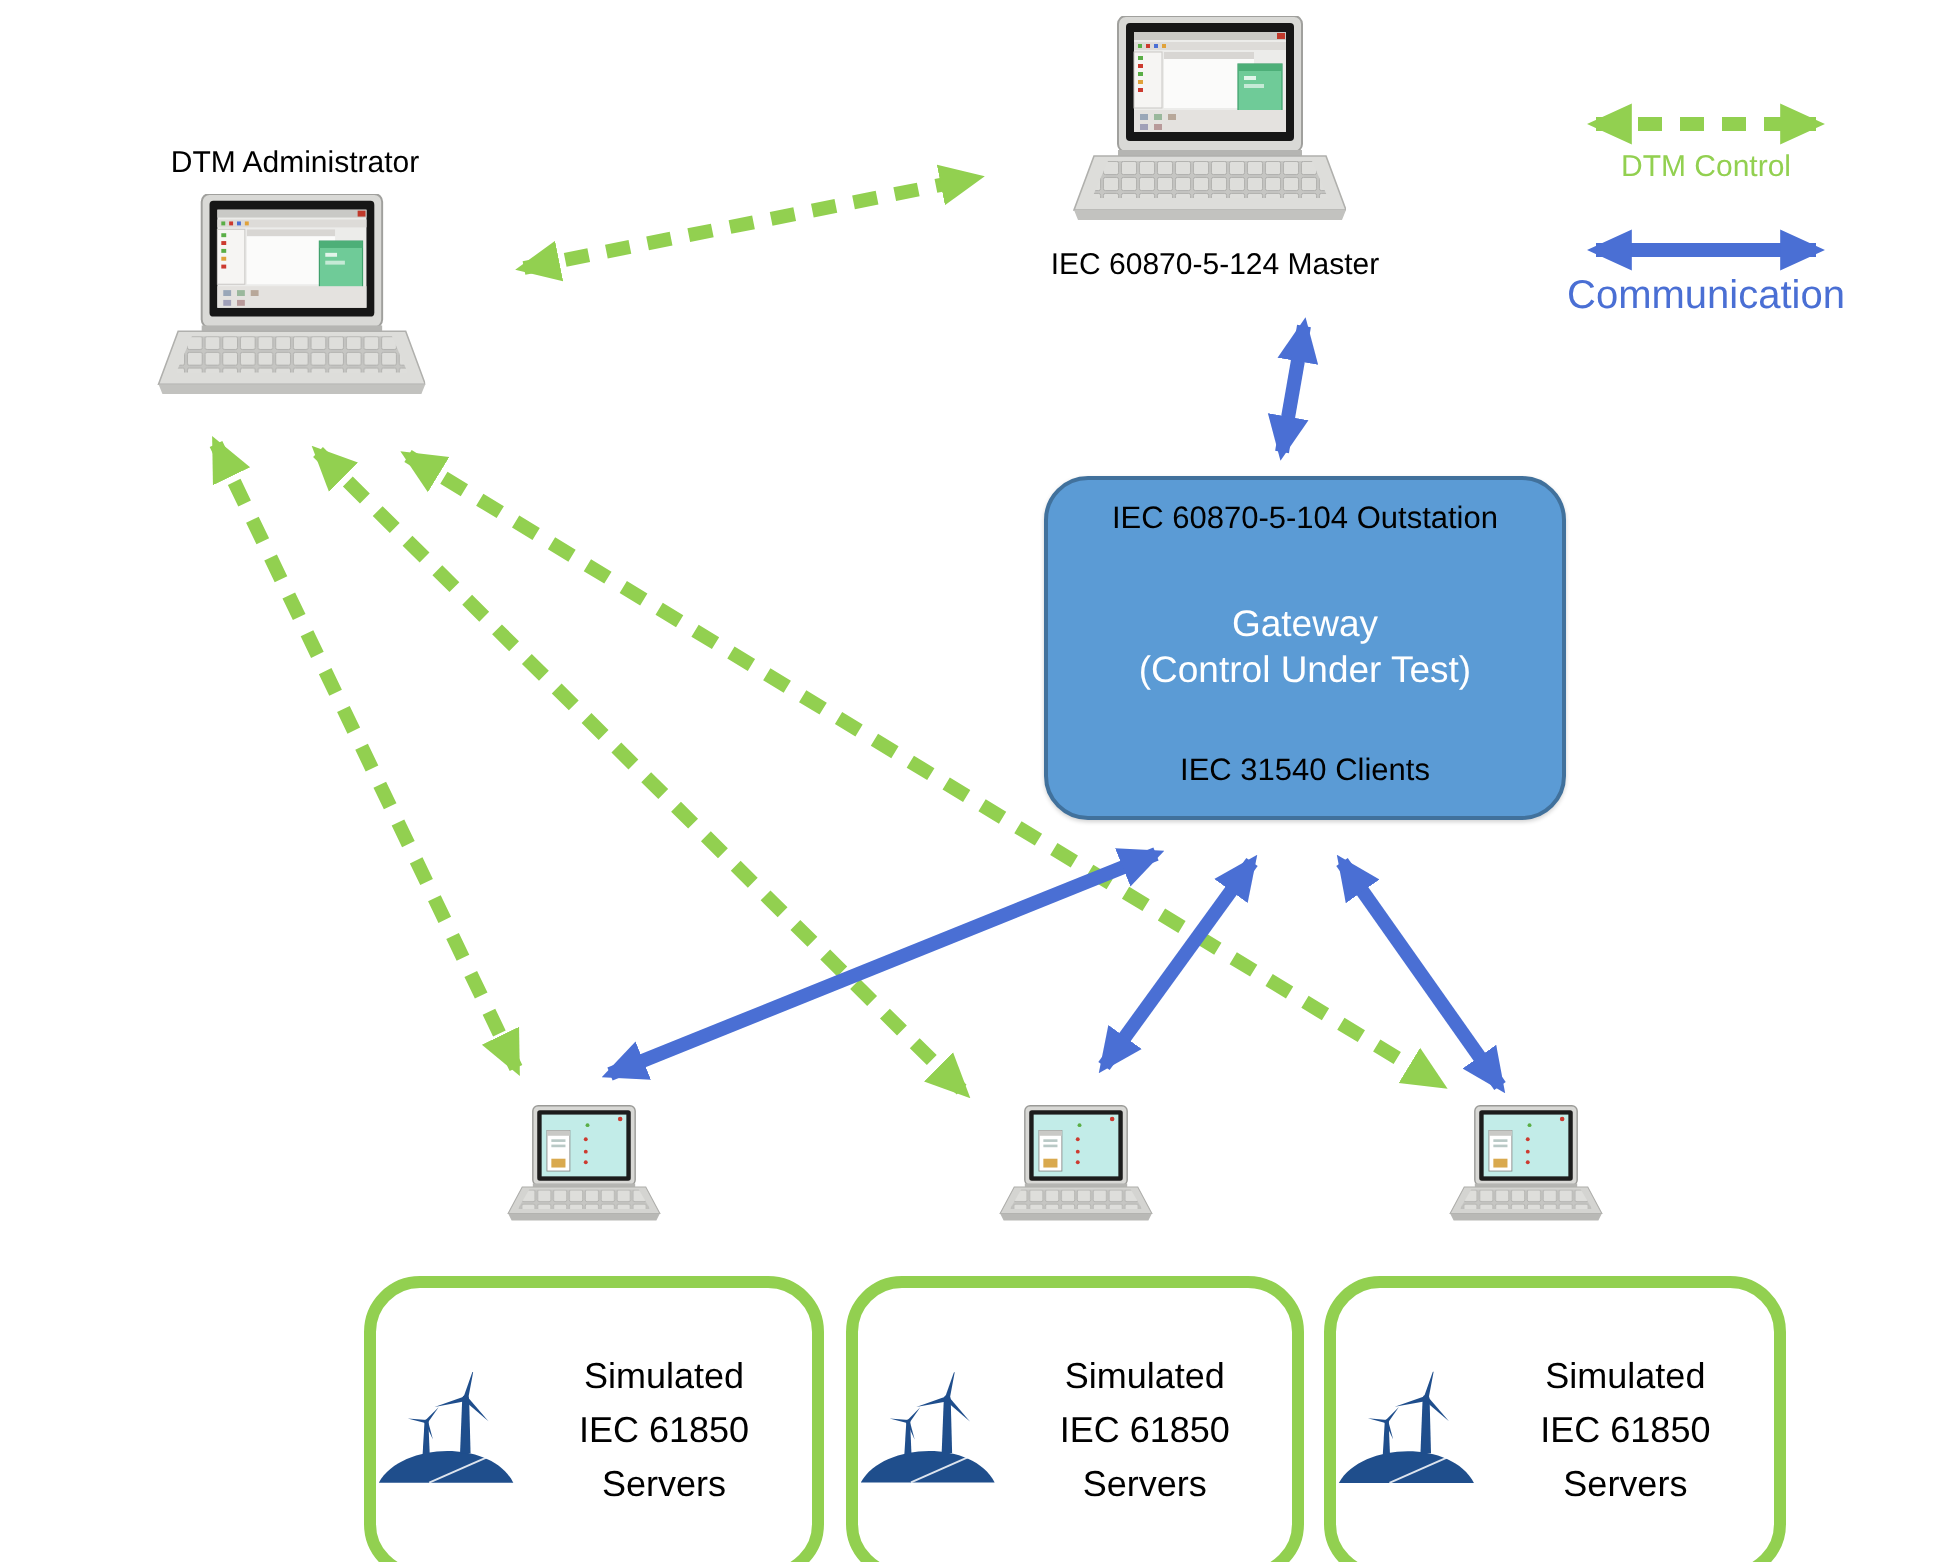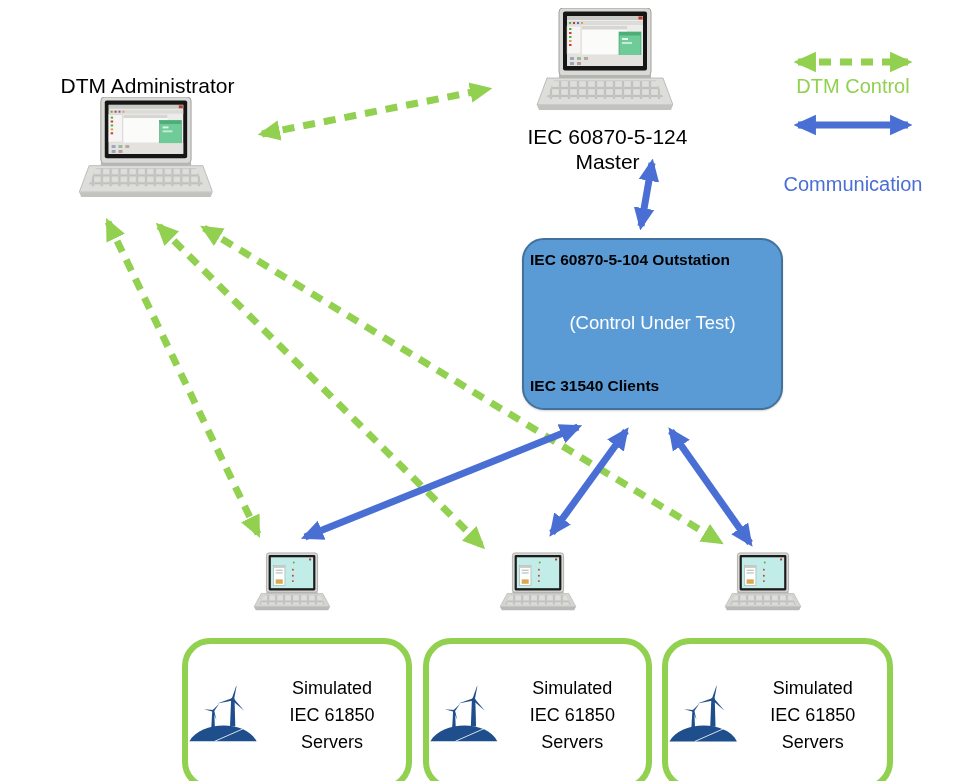--- a/index.html
+++ b/index.html
@@ -3,34 +3,34 @@
 <meta charset="utf-8">
 <style>
   :root{
     --c-green:#92d050; --c-blue:#4a6fd4; --c-gateway_fill:#5b9bd5;
     --c-gateway_border:#41719c; --c-turbine:#1f4e8c;
   }
   html,body{margin:0;padding:0;background:#fff;}
   #stage{position:relative;width:973px;height:781px;background:#fff;overflow:hidden;
          font-family:"Liberation Sans", sans-serif;color:#000;}
   .abs{position:absolute;}
-  .label{position:absolute;text-align:center;font-size:21px;color:#000;line-height:1.2;}
+  .label{position:absolute;text-align:center;font-size:15px;color:#000;line-height:1.2;}
   
   .legend-green{position:absolute;left:768px;top:75px;width:170px;text-align:center;
-    font-size:20px;color:var(--c-green,#92d050);}
+    font-size:15px;color:var(--c-green,#92d050);}
   .legend-blue{position:absolute;left:758px;top:137px;width:190px;text-align:center;
-    font-size:20px;line-height:1.18;color:var(--c-blue,#4a6fd4);margin-top:36px;}
+    font-size:20px;line-height:1.18;color:var(--c-blue,#4a6fd4);}
   
   .gateway{position:absolute;left:522px;top:238px;width:261px;height:172px;
     background:var(--c-gateway_fill,#5b9bd5);
     border:2px solid var(--c-gateway_border,#41719c);
     border-radius:22px;box-sizing:border-box;
     display:flex;flex-direction:column;justify-content:space-between;
     padding:11px 6px 13px 6px;box-shadow:0 1px 2px rgba(0,0,0,0.18);}
-  .gateway .top-label,.gateway .bottom-label{font-size:15.5px;color:#000;font-weight:bold;}
+  .gateway .top-label,.gateway .bottom-label{font-size:15.5px;color:#000;text-align:center;}
   .gateway .mid{color:#fff;font-size:18.5px;text-align:center;line-height:1.25;}
   
   .server-box{position:absolute;top:638px;width:230px;height:152px;background:#fff;
     border:6px solid var(--c-green,#92d050);border-radius:28px;box-sizing:border-box;
     display:flex;flex-direction:row;align-items:center;}
   .server-box .txt{font-size:18px;line-height:1.5;text-align:center;color:#000;margin-top:2px;}
   .arrows{position:absolute;left:0;top:0;z-index:6;pointer-events:none;}
   .node{z-index:3;}
   .defs-hidden{position:absolute;width:0;height:0;overflow:hidden;}
 </style>
@@ -174,20 +174,21 @@
   <div class="label" style="left:495px;top:124px;width:225px;">IEC 60870-5-124 Master</div>
 
   <div class="legend-green">DTM Control</div>
   <div class="legend-blue">
     <div>Communication</div>
   </div>
 
   <div class="gateway node">
     <div class="top-label">IEC 60870-5-104 Outstation</div>
     <div class="mid">
+      <div>Gateway</div>
       <div>(Control Under Test)</div>
     </div>
     <div class="bottom-label">IEC 31540 Clients</div>
   </div>
 
   <svg class="abs node" style="left:252px;top:552px;" width="80" height="60" viewBox="0 0 90 68">
       <use href="#laptop-small"></use>
     </svg>
   <svg class="abs node" style="left:498px;top:552px;" width="80" height="60" viewBox="0 0 90 68">
       <use href="#laptop-small"></use>

